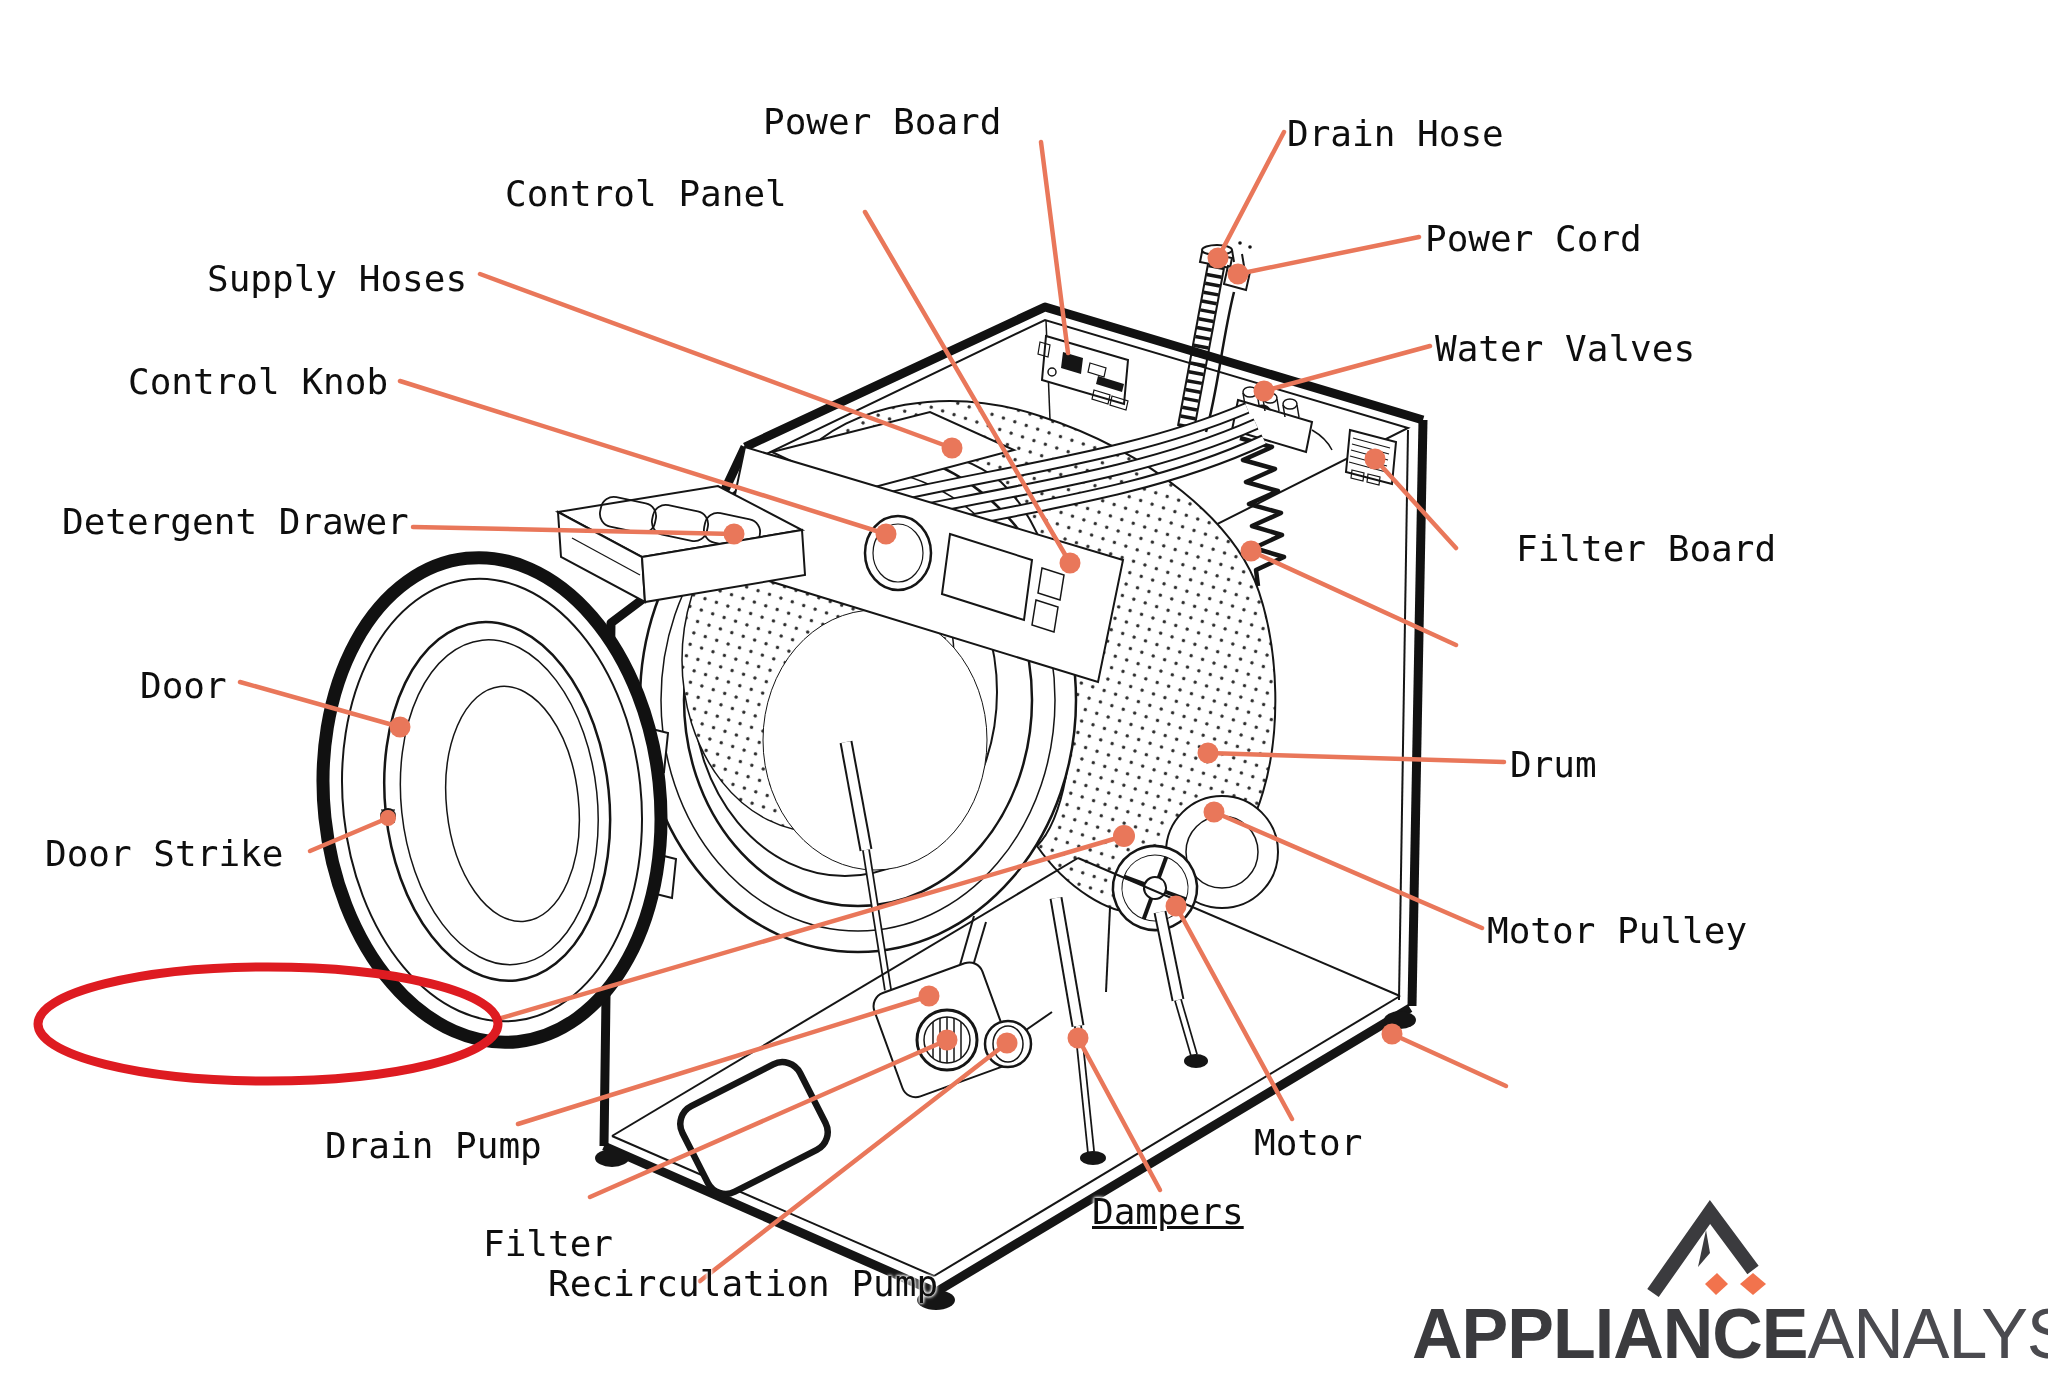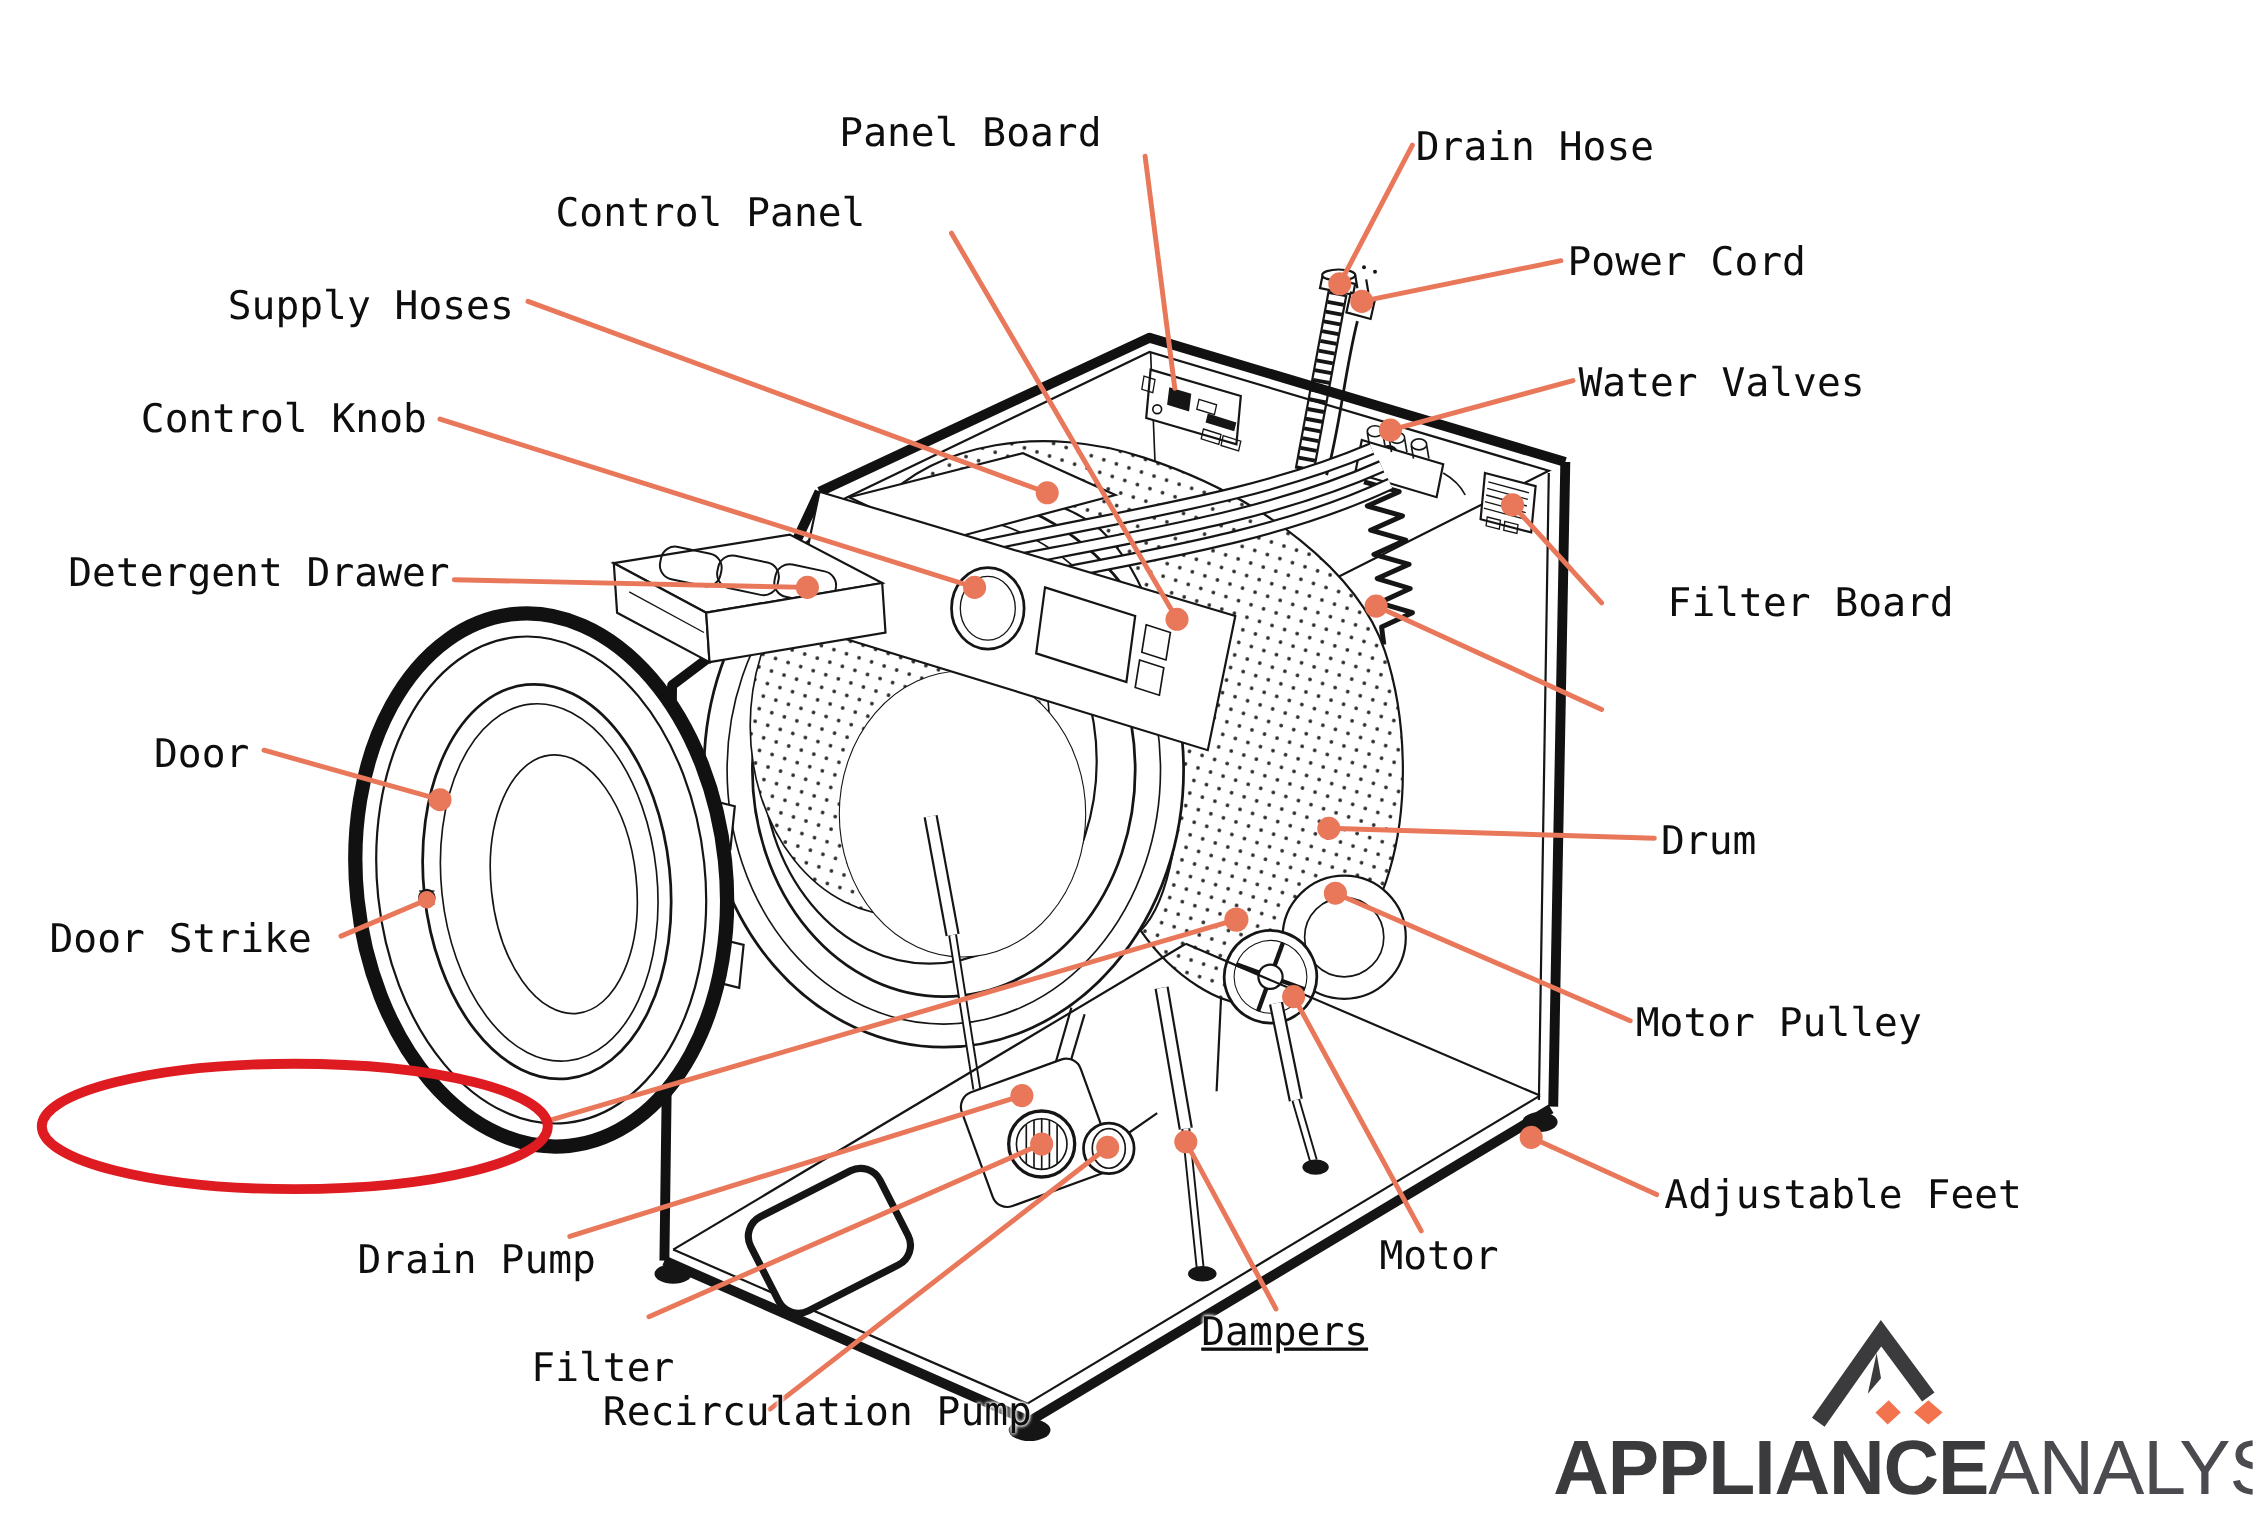--- a/index.html
+++ b/index.html
@@ -277,33 +277,32 @@
     <ellipse cx="268" cy="1024" rx="230" ry="57" fill="none" stroke="#DE1B21" stroke-width="9"></ellipse>
 
     <g>
       <path d="M1653,1293 L1710,1212 L1753,1270" fill="none" stroke="#3B3B3E" stroke-width="14"></path>
       <path d="M1706,1230 L1698,1267 L1710,1253 Z" fill="#3B3B3E"></path>
       <polygon points="1705,1284 1717,1273 1728,1284 1716,1295" fill="#F2734D"></polygon>
       <polygon points="1740,1284 1753,1273 1766,1284 1753,1295" fill="#F2734D"></polygon>
     </g>
   </svg>
 
-  <div class="label" style="left:763px;  top:102px;">Panel Board</div>
+  <div class="label" style="left:763px;  top:102px;">Power Board</div>
   <div class="label" style="left:505px;  top:174px;">Control Panel</div>
   <div class="label" style="left:207px;  top:259px;">Supply Hoses</div>
   <div class="label" style="left:128px;  top:362px;">Control Knob</div>
   <div class="label" style="left:62px;   top:502px;">Detergent Drawer</div>
   <div class="label" style="left:140px;  top:666px;">Door</div>
   <div class="label" style="left:45px;   top:834px;">Door Strike</div>
   <div class="label" style="left:325px;  top:1126px;">Drain Pump</div>
   <div class="label" style="left:483px;  top:1200px;margin-top:24px;">Filter</div>
   <div class="label" style="left:548px;  top:1252px;margin-top:12px;">Recirculation Pump</div>
   <div class="label" style="left:1092px; top:1192px;text-decoration:underline;">Dampers</div>
   <div class="label" style="left:1254px; top:1123px;">Motor</div>
-  <div class="label" style="left:1513px; top:1067px;">Adjustable Feet</div>
   <div class="label" style="left:1487px; top:911px;">Motor Pulley</div>
   <div class="label" style="left:1510px; top:745px;">Drum</div>
   <div class="label" style="left:1468px; top:529px;margin-left:48px;">Filter Board</div>
   <div class="label" style="left:1435px; top:329px;">Water Valves</div>
   <div class="label" style="left:1425px; top:219px;">Power Cord</div>
   <div class="label" style="left:1287px; top:114px;">Drain Hose</div>
 
   <div id="logo-text">
     <span class="bold">APPLIANCE</span><span class="light">ANALYSTS</span>
   </div>

